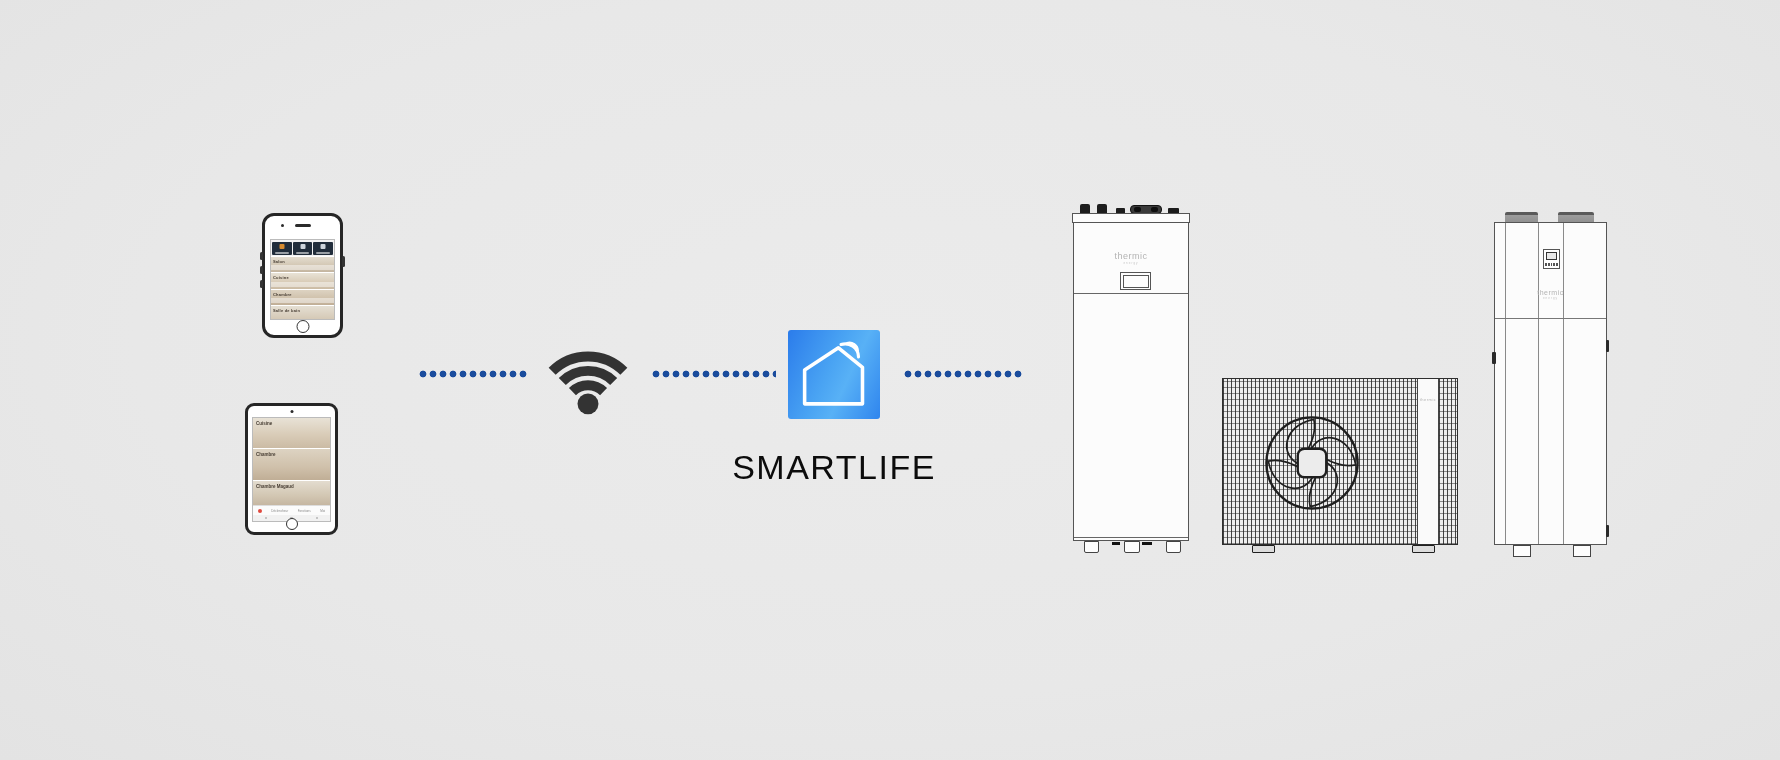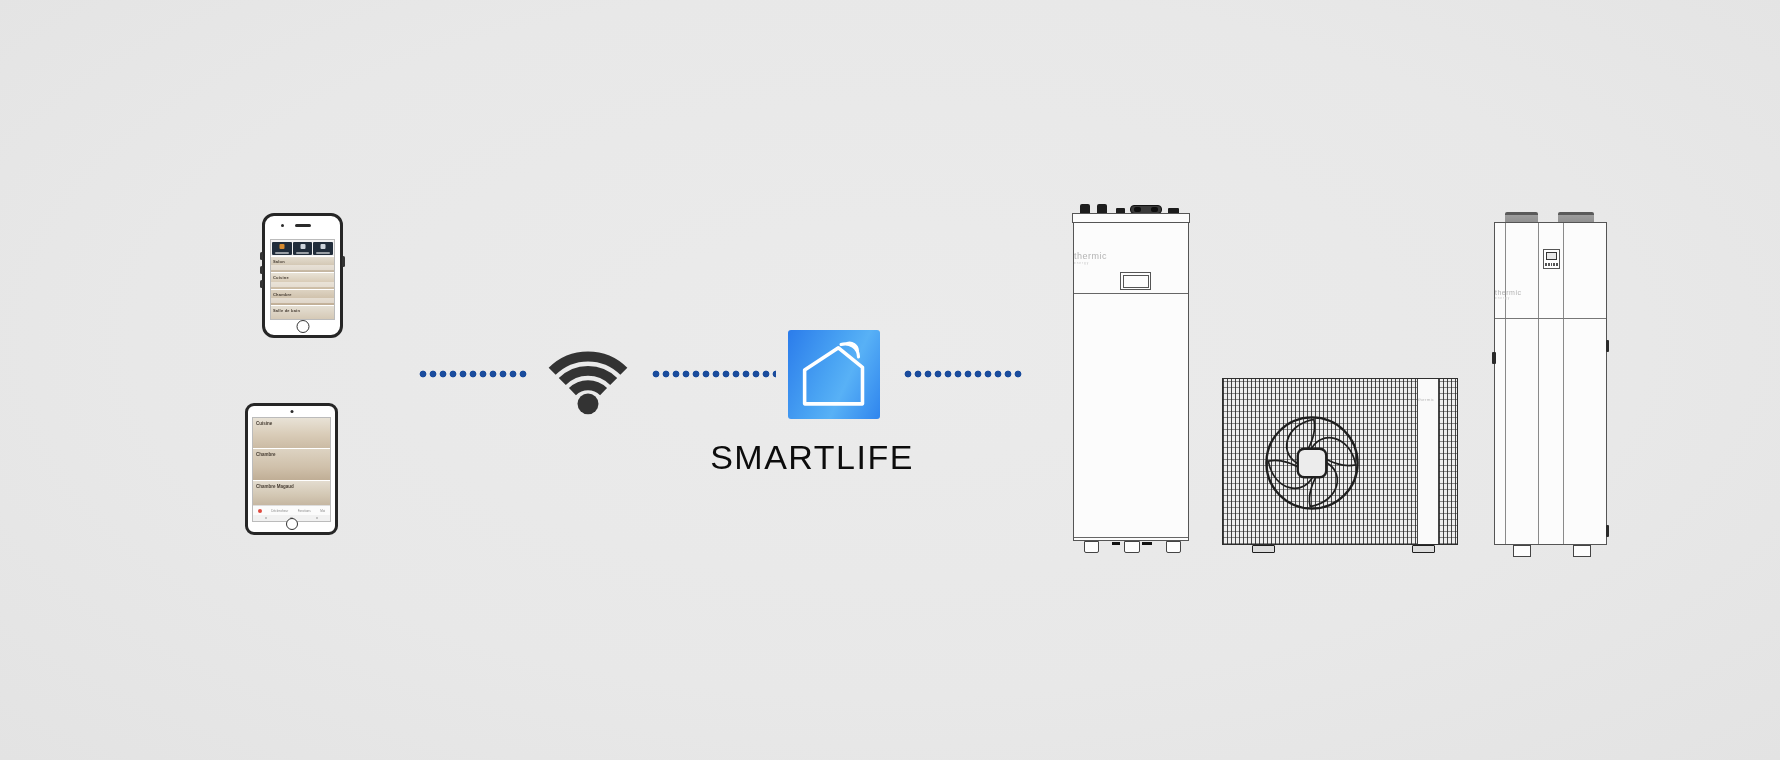--- a/index.html
+++ b/index.html
@@ -29,21 +29,21 @@
   .dots.seg1{left:419px;width:110px;}
   .dots.seg2{left:652px;width:124px;}
   .dots.seg3{left:904px;width:118px;}
 
   
   .hub-label{
     position:absolute;top:438px;text-align:center;color:var(--ink);
     font-size:34px;font-weight:500;letter-spacing:1.5px;
   }
   .wlan-label{left:488px;width:200px;}
-  .smartlife-label{left:662px;width:300px;}
+  .smartlife-label{left:684px;width:300px;margin-top:10px;}
 
   .wifi-box{left:531px;top:330px;width:114px;height:86px;}
   .sl-icon{
     left:788px;top:330px;width:92px;height:89px;border-radius:3px;
     background:linear-gradient(115deg,#2b7ceb 0%,#4aa4f3 45%,#58b1f6 62%,#2f85ee 100%);
     display:flex;align-items:center;justify-content:center;
   }
 
   
   .phone{
@@ -83,21 +83,21 @@
   .tabbar .tb-item{font-size:3px;color:#8a8a8a;}
   .navstrip{position:absolute;left:0;right:0;bottom:0;height:6px;background:#f1f1f1;display:flex;align-items:center;justify-content:space-around;}
   .navstrip i{width:2.5px;height:2.5px;background:#b5b5b5;border-radius:50%;}
 
   
   .unit1{left:1072px;top:204px;width:118px;height:353px;}
   .u1-cap{position:absolute;left:0;top:9px;width:118px;height:10px;background:var(--bodyfill);border:1px solid #555;}
   .u1-body{position:absolute;left:1px;top:19px;width:116px;height:318px;background:var(--bodyfill);border:1px solid #555;border-top:none;}
   .u1-divider{position:absolute;left:0;right:0;top:70px;border-top:1px solid #666;}
   .u1-bottomline{position:absolute;left:0;right:0;top:314px;border-top:1px solid #666;}
-  .brand{color:var(--brandgray);text-align:left;letter-spacing:.5px;}
+  .brand{color:var(--brandgray);text-align:center;letter-spacing:.5px;}
   .brand .sub{display:block;font-size:3px;letter-spacing:1px;color:#c6c6c6;}
   .u1-brand{position:absolute;left:0;right:0;top:28px;font-size:9px;}
   .u1-display{position:absolute;left:46px;top:49px;width:31px;height:18px;border:1px solid #555;background:#fdfdfd;padding:1.5px;}
   .u1-display i{display:block;width:100%;height:100%;border:1px solid #555;}
   .fit{position:absolute;background:#1d1d1d;border-radius:1px;}
   .fit.valve{border-radius:2px 2px 1px 1px;}
   .fit.oval{background:#3a3a3a;border:1px solid #111;border-radius:4px;}
   .fit.oval i{position:absolute;top:1px;bottom:1px;width:7px;background:#0e0e0e;border-radius:2px;}
   .foot{position:absolute;height:12px;background:#fdfdfd;border:1.5px solid #444;border-radius:0 0 2px 2px;}
   .dash{position:absolute;height:3px;background:#111;}

